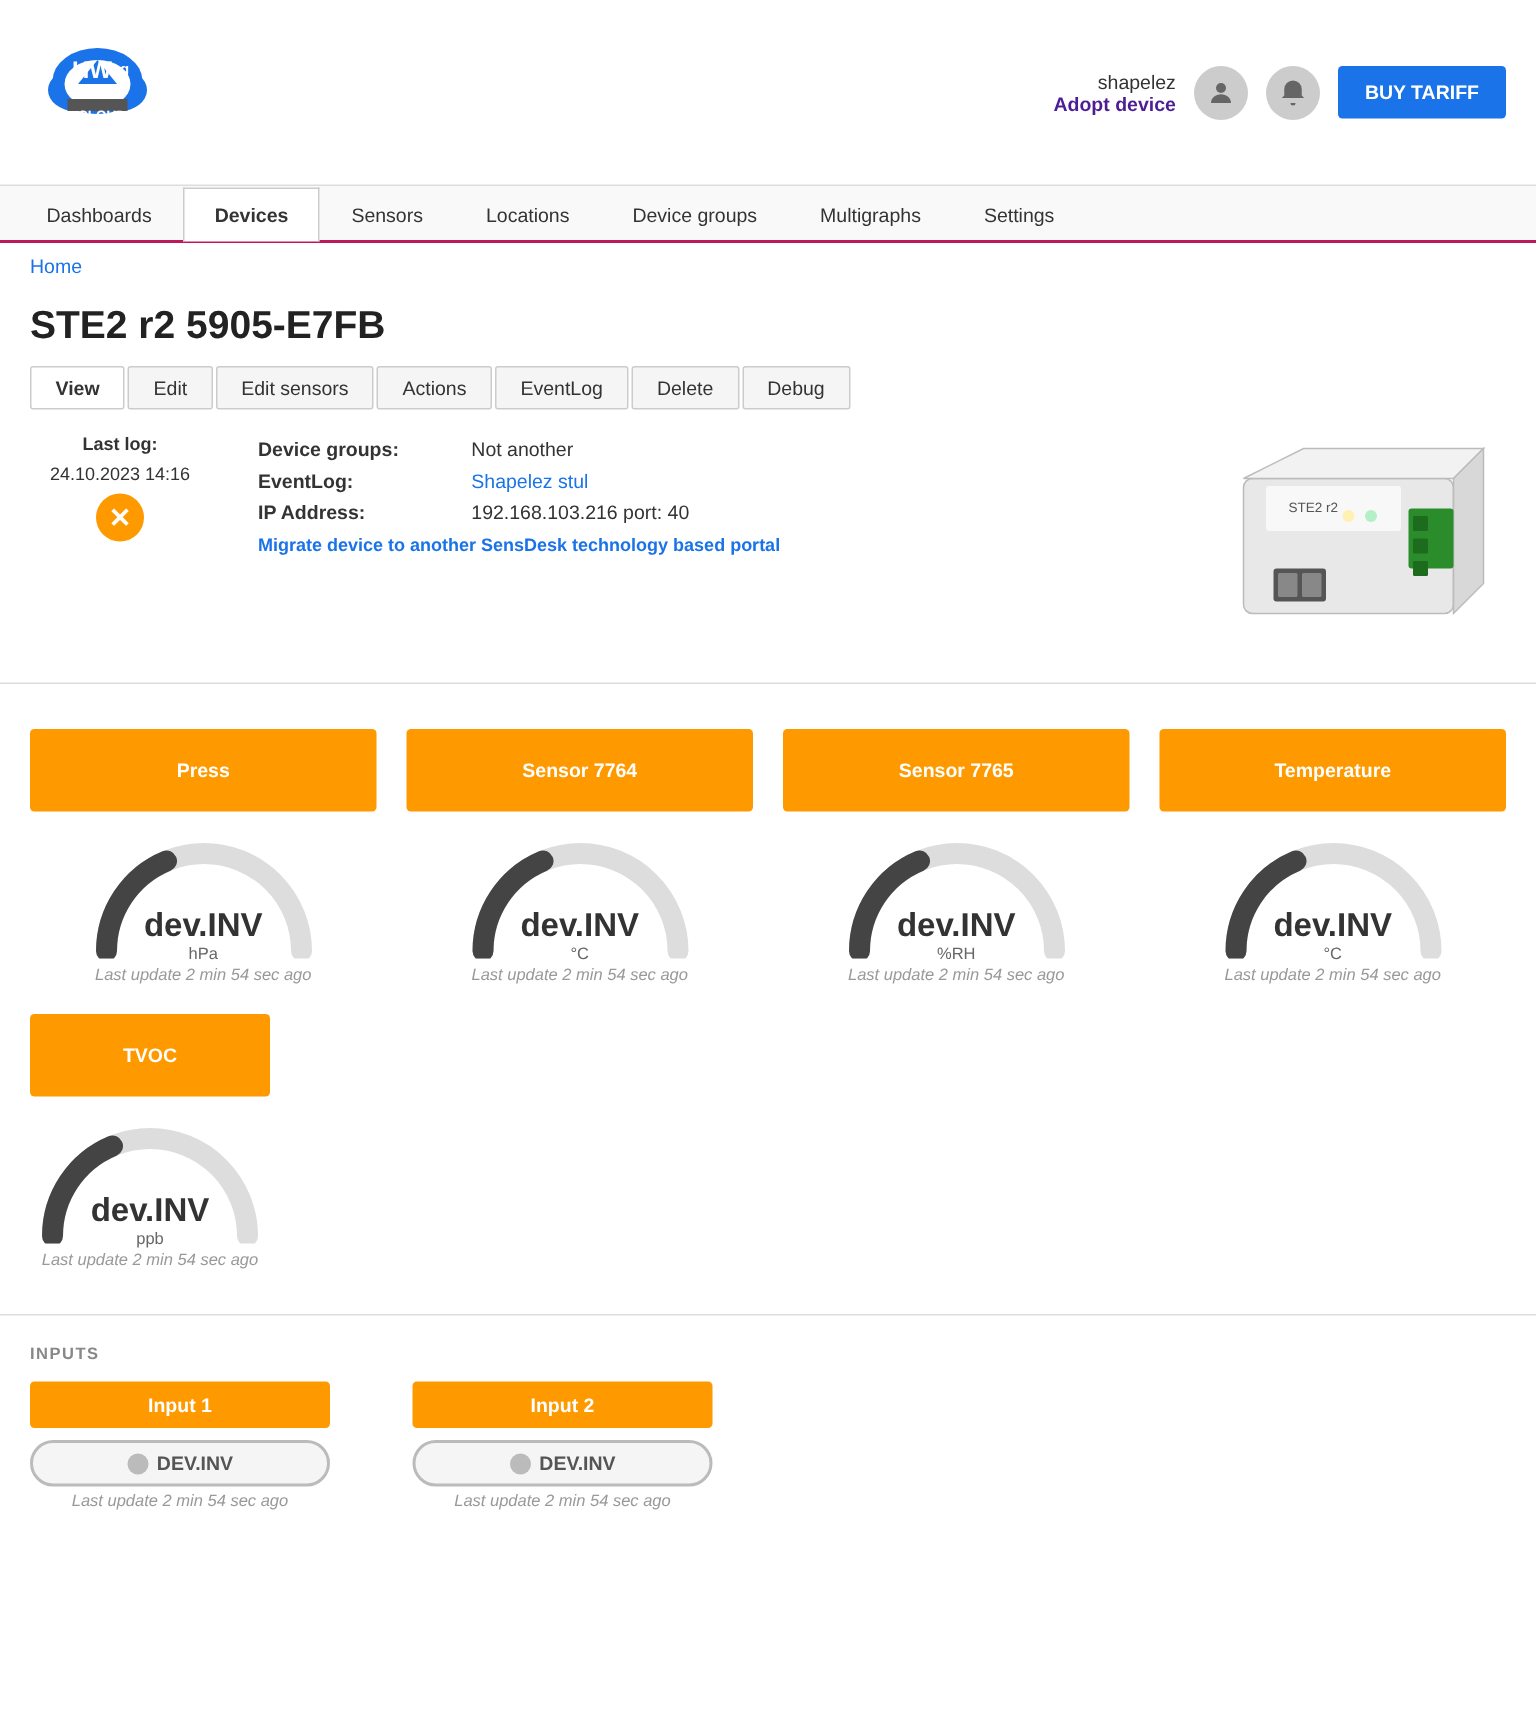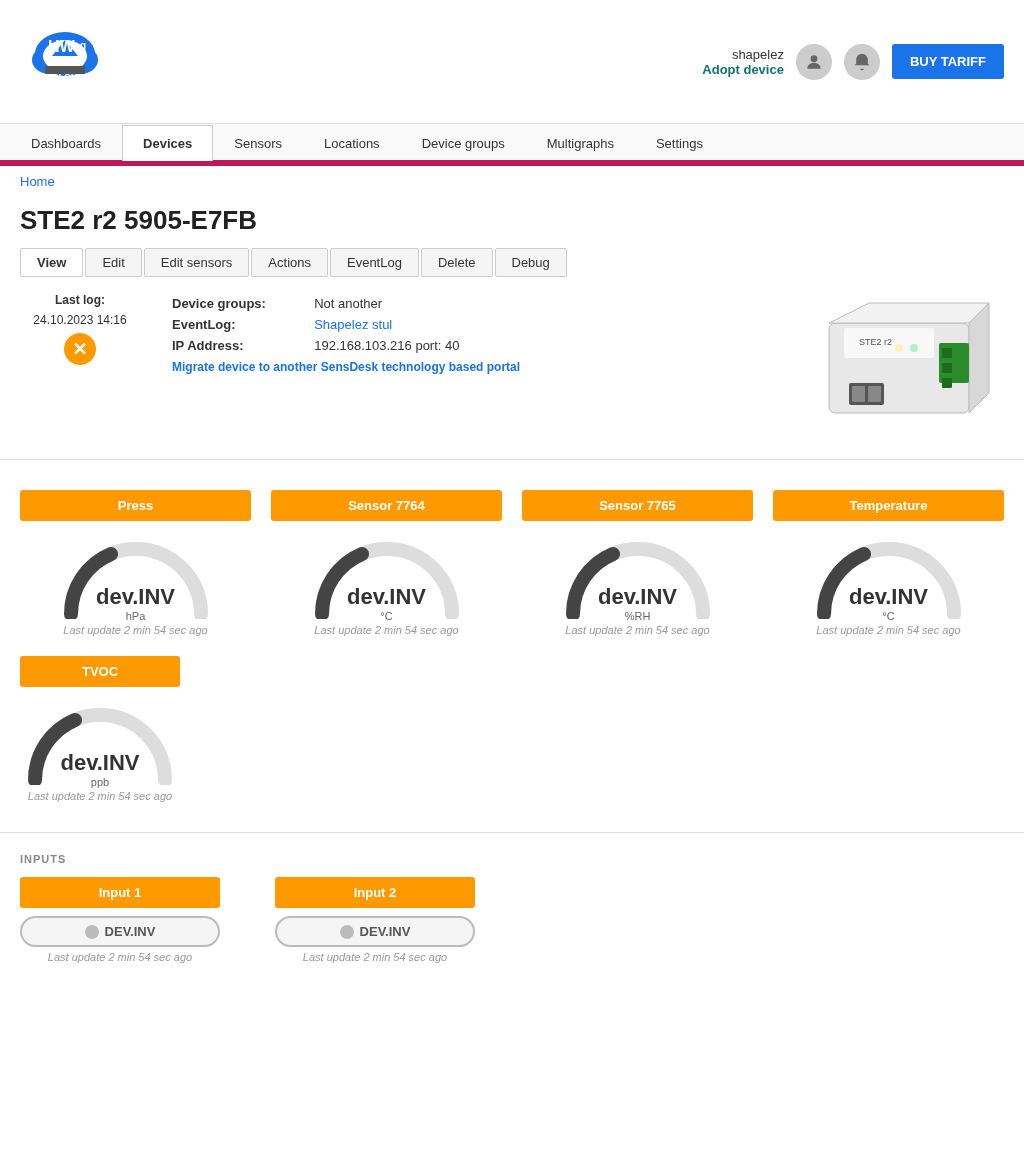--- a/index.html
+++ b/index.html
@@ -5,27 +5,27 @@
     * { box-sizing: border-box; margin: 0; padding: 0; }
     body { font-family: Arial, sans-serif; font-size: 13px; background: #fff; color: #333; width: 1024px; }
 
     
     .header { display: flex; align-items: center; justify-content: space-between; padding: 10px 20px; border-bottom: 1px solid #ddd; height: 124px; }
     .logo-area { display: flex; align-items: center; }
     .logo-svg { width: 90px; height: 80px; }
     .header-right { display: flex; align-items: center; gap: 12px; justify-content: space-between; }
     .user-info { text-align: right; }
     .username { font-size: 13px; color: #333; }
-    .adopt-link { color: #0f766e; font-size: 13px; text-decoration: none; font-weight: bold; }
+    .adopt-link { color: #4c1d95; font-size: 13px; text-decoration: none; font-weight: bold; }
     .icon-circle { width: 36px; height: 36px; border-radius: 50%; background: #ccc; display: flex; align-items: center; justify-content: center; }
     .icon-circle svg { width: 20px; height: 20px; fill: #666; }
     .buy-tariff-btn { background: #1a73e8; color: #fff; border: none; padding: 10px 18px; font-size: 13px; font-weight: bold; cursor: pointer; border-radius: 3px; }
 
     
-    .nav { display: flex; border-bottom: 6px solid #be185d; padding: 0 10px; background: #f9f9f9; }
+    .nav { display: flex; border-bottom: 2px solid #be185d; padding: 0 10px; background: #f9f9f9; }
     .nav-item { padding: 10px 20px; cursor: pointer; color: #333; font-size: 13px; border: 1px solid transparent; border-bottom: none; position: relative; top: 1px; }
     .nav-item.active { background: #fff; border-color: #ccc; font-weight: bold; }
 
     
     .breadcrumb { padding: 8px 20px; }
     .breadcrumb a { color: #1a73e8; text-decoration: none; font-size: 13px; }
 
     
     .page-title { padding: 8px 20px 12px; font-size: 26px; font-weight: bold; color: #222; }
 
@@ -47,21 +47,21 @@
     .device-image { width: 200px; display: flex; align-items: flex-start; justify-content: center; }
     .migrate-link { color: #1a73e8; text-decoration: none; font-size: 12px; }
     .location-link { color: #1a73e8; text-decoration: none; }
 
     
     .sensors-section { padding: 10px 20px; }
     .divider { border: none; border-top: 1px solid #ddd; margin: 10px 0; }
 
     .sensor-grid { display: grid; grid-template-columns: repeat(4, 1fr); gap: 20px; padding: 10px 0; }
     .sensor-card { display: flex; flex-direction: column; align-items: center; }
-    .sensor-label { background: #f90; color: #fff; font-weight: bold; font-size: 13px; padding: 8px 0; text-align: center; width: 100%; border-radius: 3px; margin-bottom: 8px; }
+    .sensor-label { background: #f90; color: #fff; font-weight: bold; font-size: 13px; padding: 20px 0; text-align: center; width: 100%; border-radius: 3px; margin-bottom: 8px; }
     .gauge-value { font-size: 22px; font-weight: bold; color: #333; text-align: center; }
     .gauge-unit { font-size: 11px; color: #666; text-align: center; margin-bottom: 2px; }
     .gauge-update { font-size: 11px; color: #999; text-align: center; font-style: italic; }
 
     
     .inputs-section { padding: 10px 20px 20px; }
     .section-heading { font-size: 11px; font-weight: bold; color: #888; letter-spacing: 1px; margin-bottom: 12px; text-transform: uppercase; }
     .input-grid { display: grid; grid-template-columns: repeat(4, 1fr); gap: 36px; }
     .input-card { display: flex; flex-direction: column; align-items: center; max-width: 200px; }
     .input-label { background: #f90; color: #fff; font-weight: bold; font-size: 13px; padding: 8px 0; text-align: center; width: 100%; border-radius: 3px; margin-bottom: 8px; }

